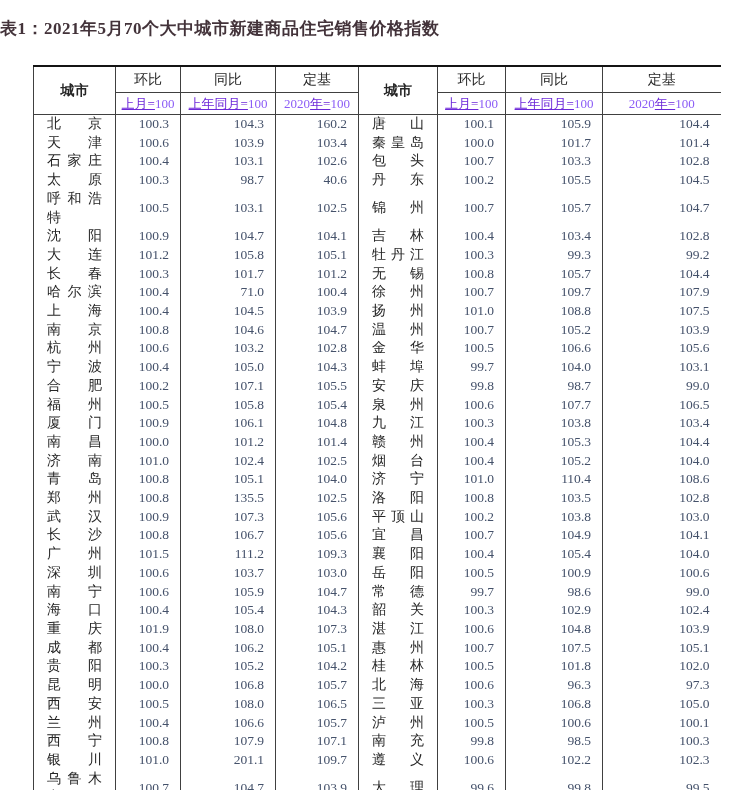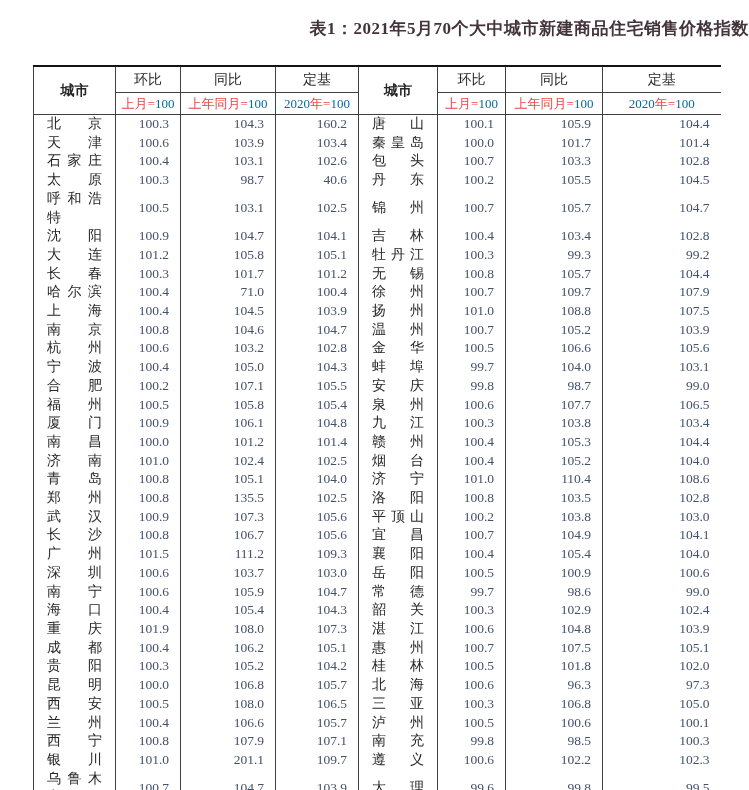--- a/index.html
+++ b/index.html
@@ -3,21 +3,21 @@
 <meta charset="utf-8">
 <style>
   html,body{margin:0;padding:0;}
   body{
     width:749px;height:790px;background:#ffffff;position:relative;
     font-family:"Liberation Serif","DejaVu Serif",serif;
     -webkit-font-smoothing:antialiased;
   }
   .title{
     position:absolute;top:17px;left:0;width:749px;
-    text-align:right;font-size:17px;font-weight:bold;
+    text-align:left;font-size:17px;font-weight:bold;
     color:#43333a;letter-spacing:0.5px;
   }
   table.idx{
     position:absolute;left:33px;top:65px;width:687px;
     border-collapse:collapse;table-layout:fixed;
   }
   
   col.c1{width:82px}col.c2{width:65px}col.c3{width:95px}col.c4{width:83px}
   col.c5{width:79px}col.c6{width:68px}col.c7{width:97px}col.c8{width:118px}
 
@@ -30,22 +30,22 @@
   tbody td{height:18.7px;line-height:18.7px;}
   tbody tr:last-child td{border-bottom:3px solid #141414;}
   td.city{
     font-size:14px;color:#262626;padding:0 13px;
     text-align:justify;text-align-last:justify;
   }
   td.num{
     font-size:13.5px;color:#44516a;text-align:right;padding-right:11px;
     font-family:"Liberation Serif","DejaVu Serif",serif;
   }
-  .part-cjk{color:#ef4444;}
-  .part-num{color:#0369a1;}
+  .part-cjk{color:#6d28d9;text-decoration:underline;}
+  .part-num{color:#8b5cf6;}
 </style>
 </head>
 <body>
 
 <div class="title">表1：2021年5月70个大中城市新建商品住宅销售价格指数</div>
 
 <table class="idx">
   <colgroup>
     <col class="c1">
       <col class="c2">

